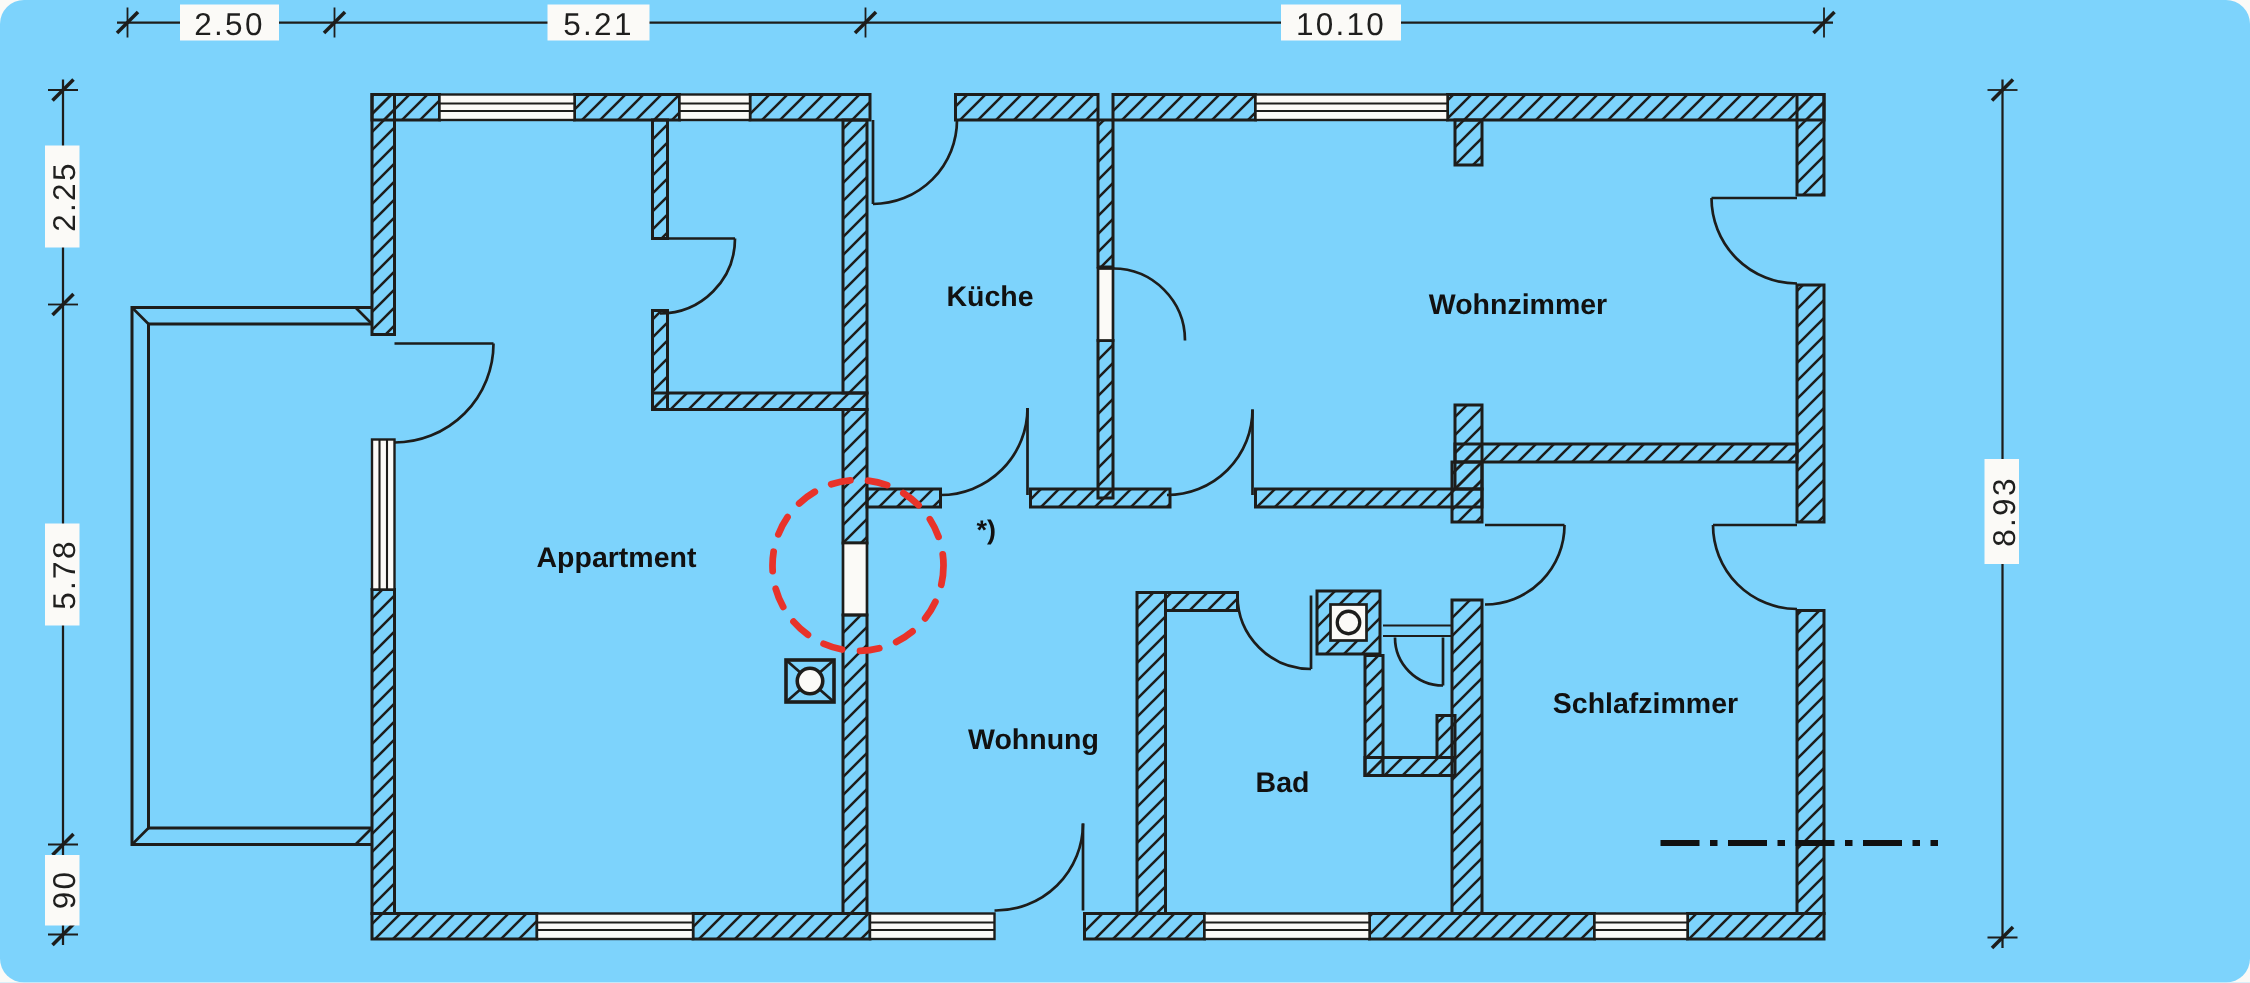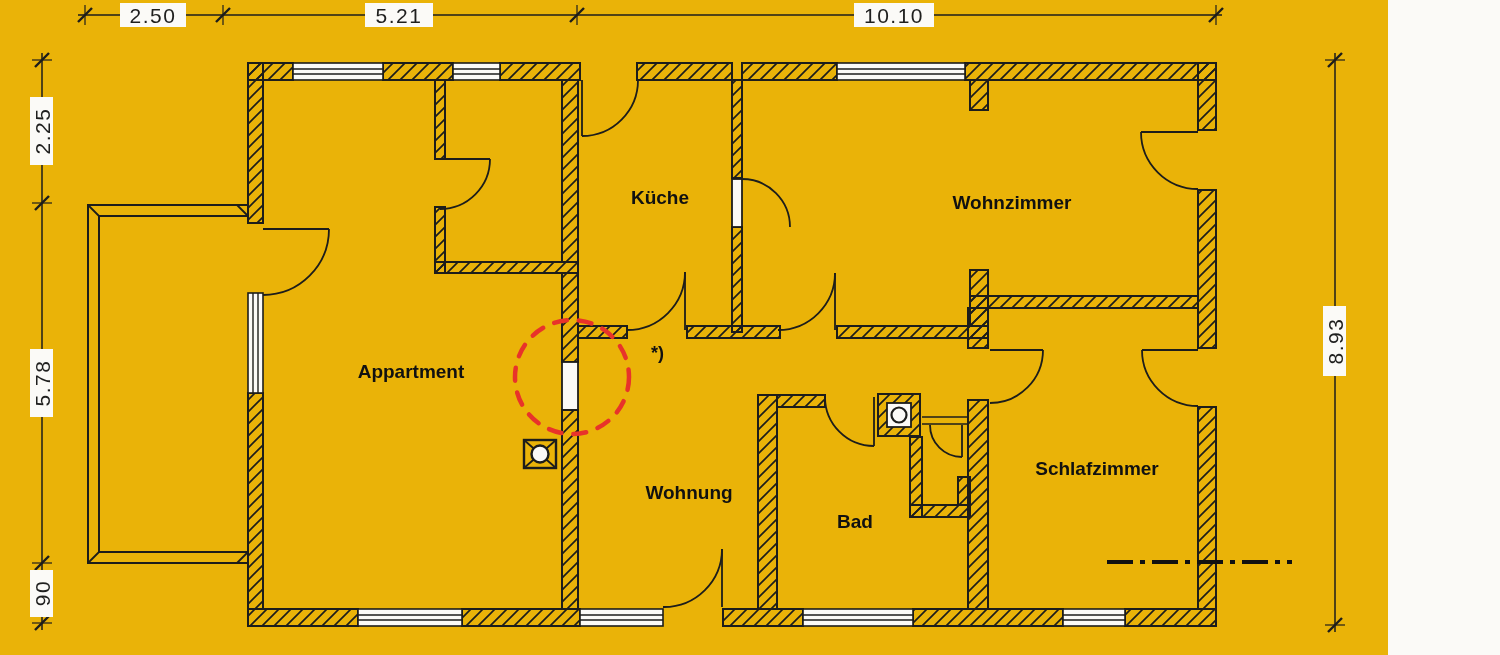--- a/index.html
+++ b/index.html
@@ -1,17 +1,17 @@
 <!DOCTYPE html>
 <html><head>
 <meta charset="utf-8">
 <style>
   html,body{margin:0;padding:0;background:#fbfaf7;}
-  .stage{position:relative;width:1388px;height:655px;background:#eab308;overflow:hidden;
-         font-family:"Liberation Sans", sans-serif;}
+  .stage{position:relative;width:1500px;height:655px;background:#7dd3fc;overflow:hidden;
+         font-family:"Liberation Sans", sans-serif;border-radius:16px;}
   svg{display:block}
   .wall{fill:url(#hatch);stroke:#1d1d1b;stroke-width:2;}
   .wallx{fill:#fbfaf7;stroke:#1d1d1b;stroke-width:1.8;}
   .winr{fill:#fbfaf7;stroke:#1d1d1b;stroke-width:1.6;}
   .winl{stroke:#1d1d1b;stroke-width:1.4;}
   .arc{fill:none;stroke:#1d1d1b;stroke-width:1.8;}
   .leaf{stroke:#1d1d1b;stroke-width:1.8;}
   .dim{stroke:#1d1d1b;stroke-width:1.5;}
   .tick{stroke:#1d1d1b;stroke-width:2.4;}
   .stub{stroke:#1d1d1b;stroke-width:1.2;}

